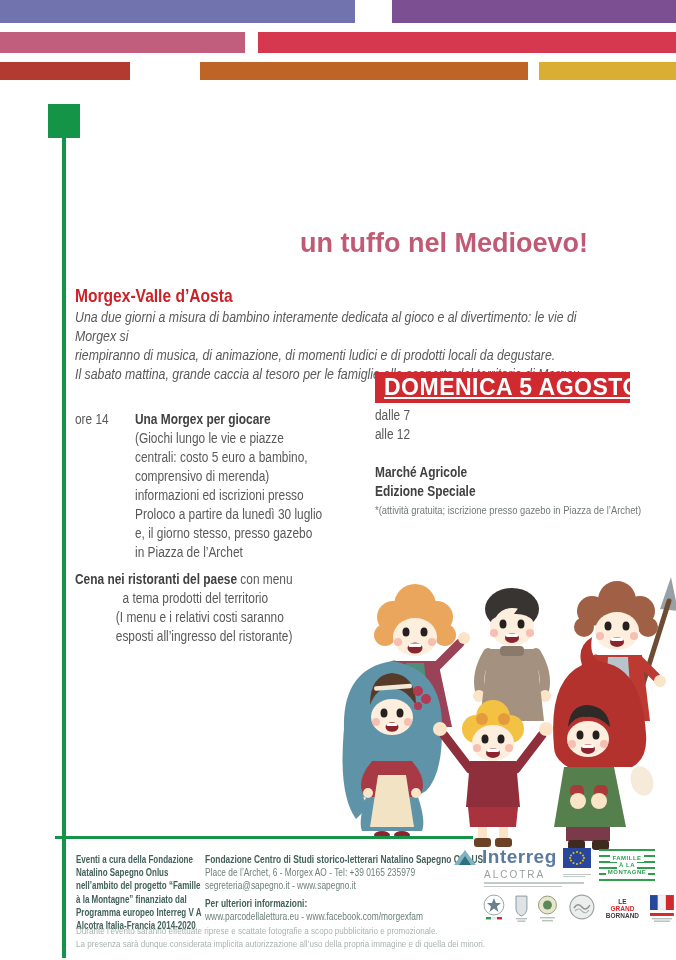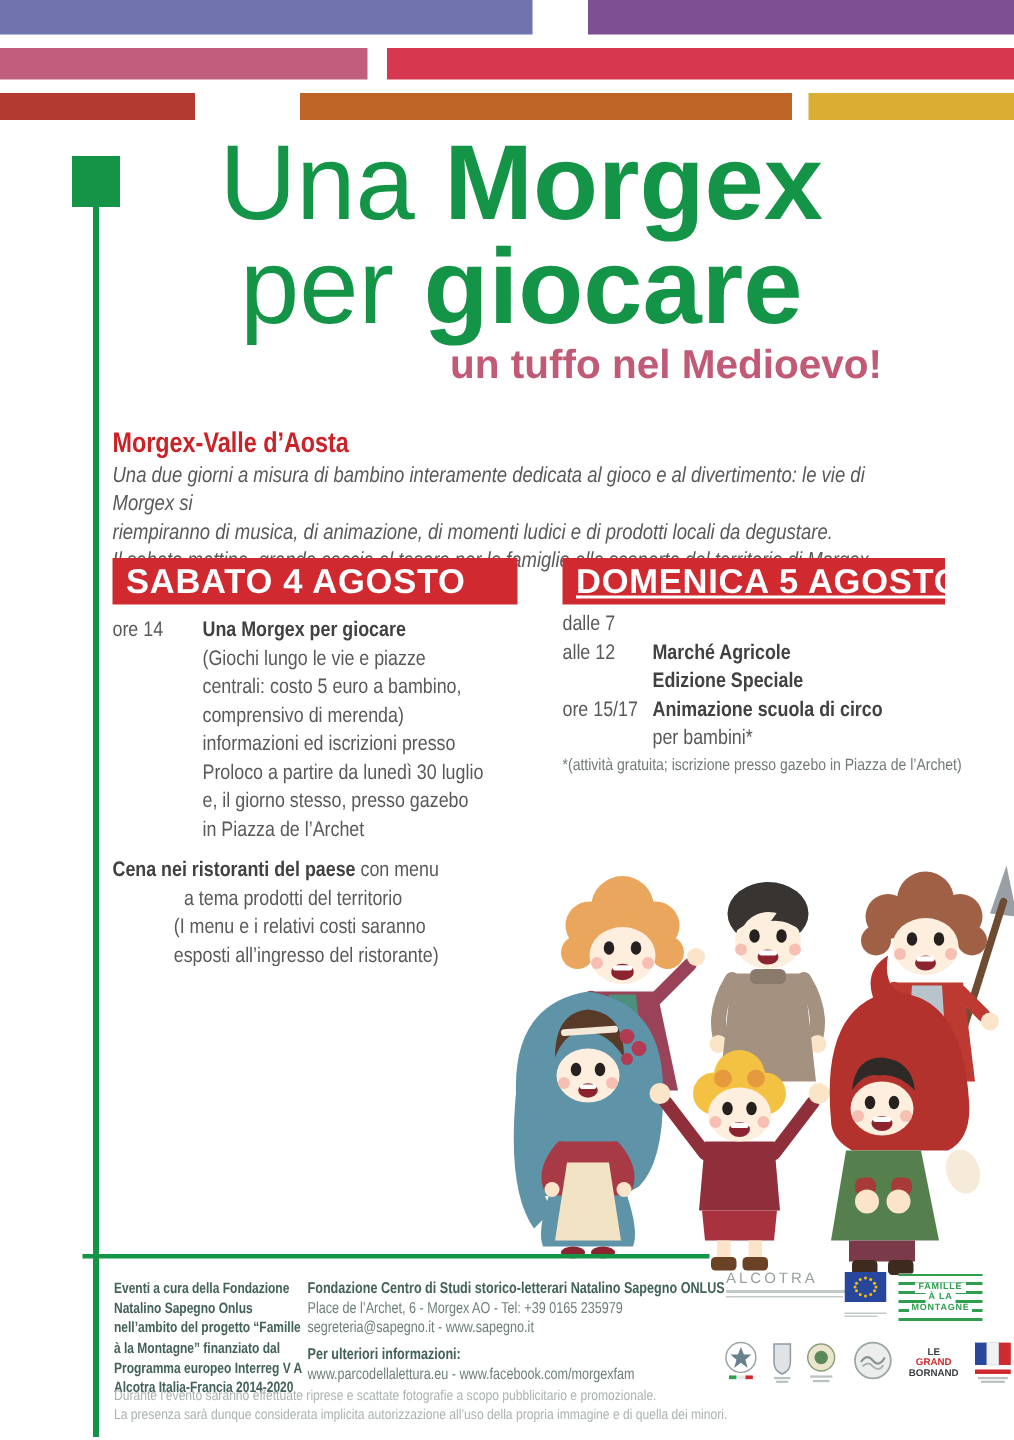--- a/index.html
+++ b/index.html
@@ -25,21 +25,21 @@
   .banner{position:absolute;top:372px;height:31px;background:var(--banner-red);color:#fff;
           font-weight:700;font-size:23px;line-height:31px;padding-left:9px;box-sizing:border-box;
           letter-spacing:.5px;transform-origin:0 0;white-space:nowrap;}
   .banner-sat{left:75px;width:270px;}
   .banner-sun{left:375px;width:255px;text-decoration:underline;}
   
   .col{position:absolute;font-size:14px;}
   .col-sat{left:75px;top:410px;width:290px;}
   .col-sun{left:375px;top:406px;width:300px;}
   .event{display:flex;margin-bottom:8px;}
-  .col-sun .event{margin-bottom:0;}
+  .col-sun .event{margin-bottom:0;flex-direction:column;}
   .time{width:60px;flex:none;transform:scaleX(.85);transform-origin:0 0;color:var(--body-text);}
   .content{flex:1;transform:scaleX(.85);transform-origin:0 0;}
   .time div,.content div{height:19px;line-height:19px;white-space:nowrap;}
   .b{font-weight:700;color:var(--body-bold);}
   .dinner{margin-top:6px;transform:scaleX(.85);transform-origin:0 0;}
   .dinner div{height:19px;line-height:19px;white-space:nowrap;}
   .dinner .ind{margin-left:48px;}
   .dinner .ind:first-of-type{margin-left:56px;}
   .note{margin-top:3px;display:flex;font-size:11px;color:#6f7a76;transform:scaleX(.85);transform-origin:0 0;white-space:nowrap;}
   .note .mark{width:12px;}
@@ -81,32 +81,27 @@
   <div class="bar" style="left:392px;top:0;width:284px;height:23px;background:var(--bar-purple);"></div>
   <div class="bar" style="left:0;top:32px;width:245px;height:21px;background:var(--bar-rose);"></div>
   <div class="bar" style="left:258px;top:32px;width:418px;height:21px;background:var(--bar-crimson);"></div>
   <div class="bar" style="left:0;top:62px;width:130px;height:18px;background:var(--bar-darkred);"></div>
   <div class="bar" style="left:200px;top:62px;width:328px;height:18px;background:var(--bar-orange);"></div>
   <div class="bar" style="left:539px;top:62px;width:137px;height:18px;background:var(--bar-yellow);"></div>
 
   <div class="marker-square"></div>
   <div class="marker-stem"></div>
 
-  <div class="title">
-    <div><span>Una </span><span class="b">Morgex</span></div>
-    <div><span>per </span><span class="b">giocare</span></div>
-  </div>
   <div class="subtitle">un tuffo nel Medioevo!</div>
 
   <div class="intro-head">Morgex-Valle d’Aosta</div>
   <div class="intro-text">Una due giorni a misura di bambino interamente dedicata al gioco e al divertimento: le vie di Morgex si
 riempiranno di musica, di animazione, di momenti ludici e di prodotti locali da degustare.
 Il sabato mattina, grande caccia al tesoro per le famiglie alla scoperta del territorio di Morgex.</div>
 
-  <div class="banner banner-sat">SABATO 4 AGOSTO</div>
   <div class="banner banner-sun">DOMENICA 5 AGOSTO</div>
 
   <div class="col col-sat">
     <div>
         <div class="event">
           <div class="time">
             <div>ore 14</div>
           </div>
           <div class="content" style="padding-top: 0px;">
             <div><span class="b">Una Morgex per giocare</span></div>
@@ -135,29 +130,20 @@
         <div class="event">
           <div class="time">
             <div>dalle 7</div>
             <div>alle 12</div>
           </div>
           <div class="content" style="padding-top: 19px;">
             <div><span class="b">Marché Agricole</span></div>
             <div><span class="b">Edizione Speciale</span></div>
           </div>
         </div>
-        <div class="event">
-          <div class="time">
-            <div>ore 15/17</div>
-          </div>
-          <div class="content" style="padding-top: 0px;">
-            <div><span class="b">Animazione scuola di circo</span></div>
-            <div><span>per bambini*</span></div>
-          </div>
-        </div>
       </div>
     <div class="note">
       <span class="mark">*</span>
       <span>(attività gratuita; iscrizione presso gazebo in Piazza de l’Archet)</span>
     </div>
   </div>
 
   <svg class="kids" viewBox="0 0 346 284" xmlns="http://www.w3.org/2000/svg">
 
     <g>
@@ -311,20 +297,27 @@
     <div>www.parcodellalettura.eu - www.facebook.com/morgexfam</div>
   </div>
   <div class="fine">
     <div>
         <div>Durante l’evento saranno effettuate riprese e scattate fotografie a scopo pubblicitario e promozionale.</div>
         <div>La presenza sarà dunque considerata implicita autorizzazione all’uso della propria immagine e di quella dei minori.</div>
       </div>
   </div>
 
   <div class="interreg">
+    <div class="row">
+      <svg width="26" height="20" viewBox="0 0 26 20">
+        <polygon points="2,18 13,3 24,18" fill="#7fb3c0"></polygon>
+        <polygon points="7,18 13,9 19,18" fill="#2e6f80"></polygon>
+      </svg>
+      <span class="word">Interreg</span>
+    </div>
     <div class="alcotra">ALCOTRA</div>
     <div class="tag" style="width:100px;"></div>
     <div class="tag" style="width:78px;"></div>
   </div>
   <div class="euflag">
     <svg width="28" height="20" viewBox="0 0 28 20">
       <rect width="28" height="20" fill="#28469c"></rect>
       <g fill="#f5c400">
         <circle cx="14" cy="4" r="1"></circle>
           <circle cx="17.5" cy="5" r="1"></circle>

